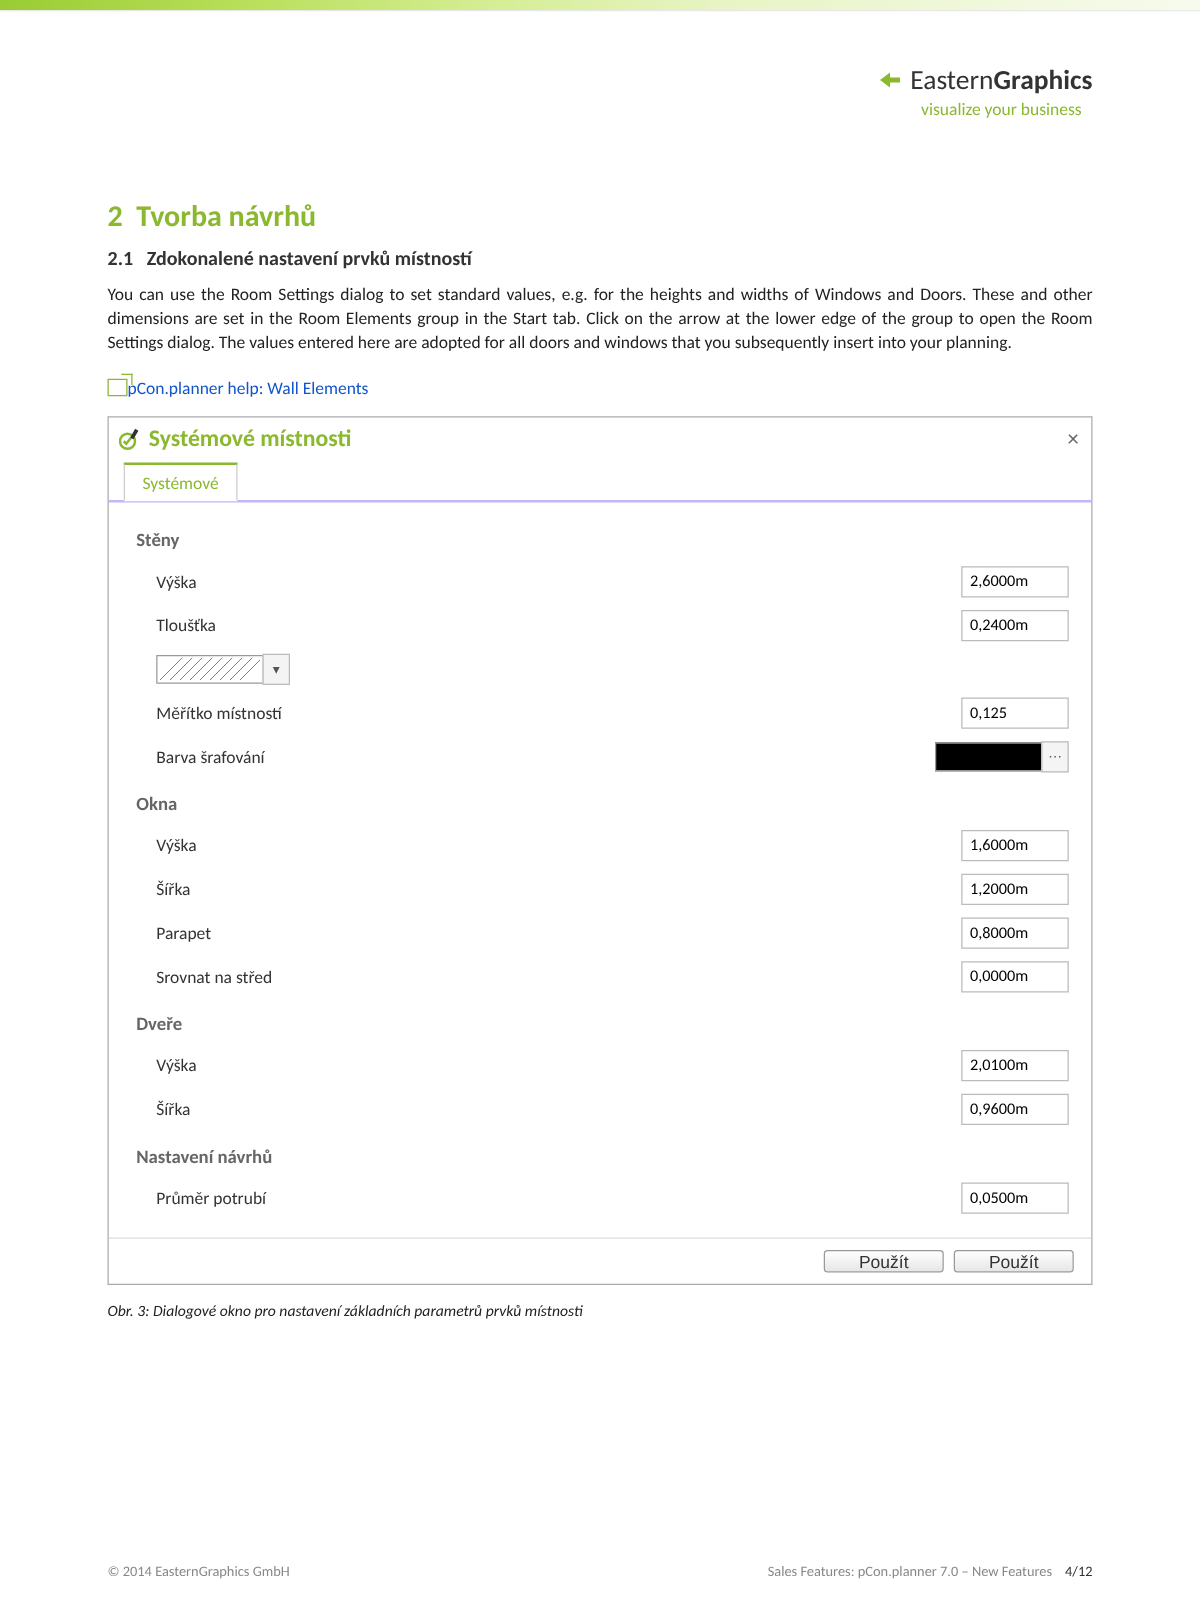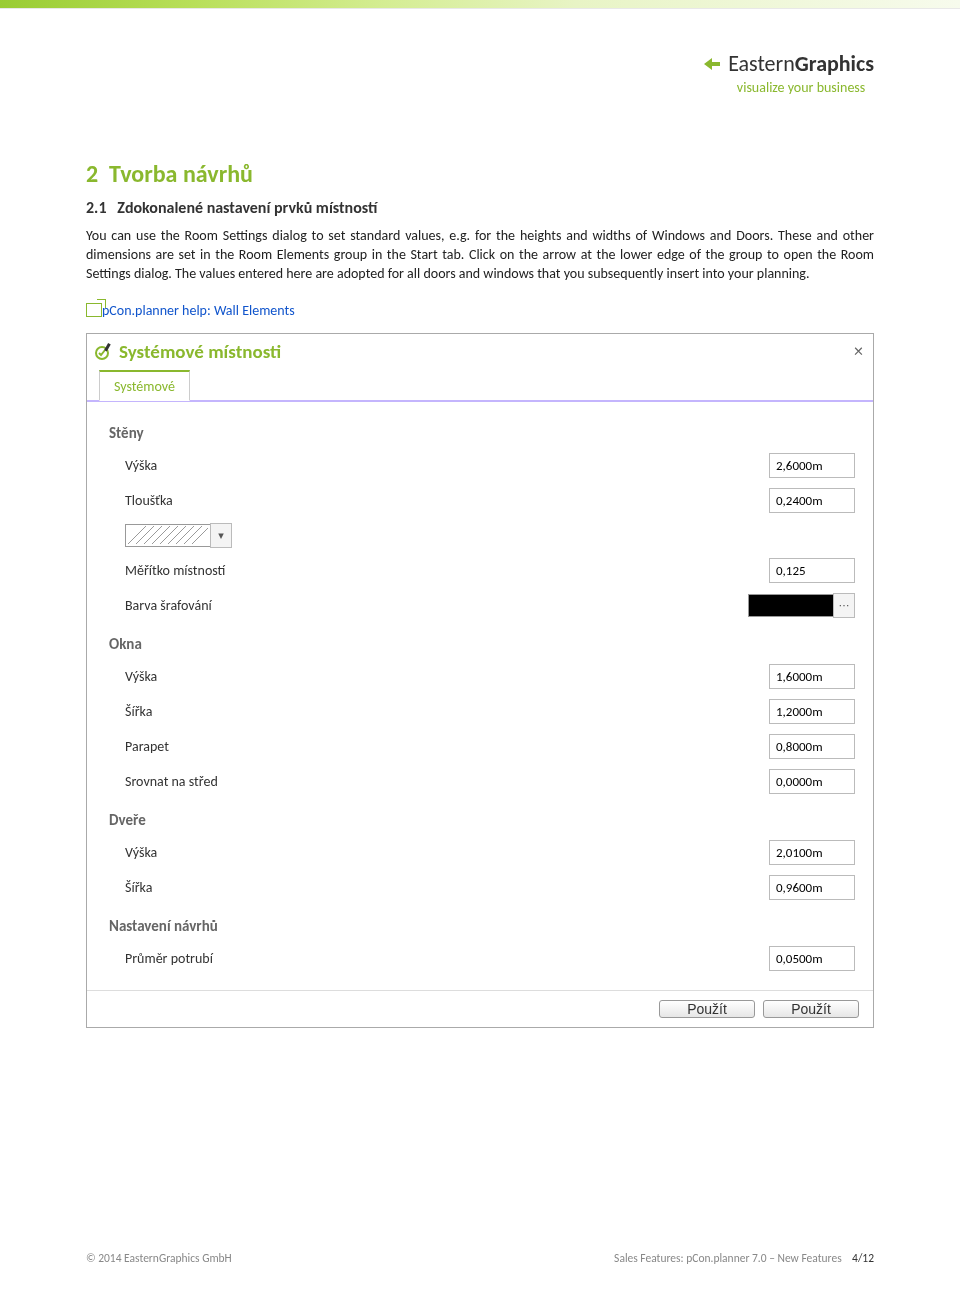--- a/index.html
+++ b/index.html
@@ -337,20 +337,21 @@
           <input class="prop-input" value="0,0500m" style="">
         </div>
       </div>
 
       <div class="dialog-footer">
         <button class="dlg-btn">Použít</button>
         <button class="dlg-btn">Použít</button>
       </div>
     </div>
 
+    <p class="caption">Obr. 3: Dialogové okno pro nastavení základních parametrů prvků místnosti</p>
   </div>
 
   <div class="page-footer">
     <span>© 2014 EasternGraphics GmbH</span>
     <span>
       <span>Sales Features: pCon.planner 7.0 – New Features</span>
       &nbsp;&nbsp;
       <span class="pagenum">4/12</span>
     </span>
   </div>

